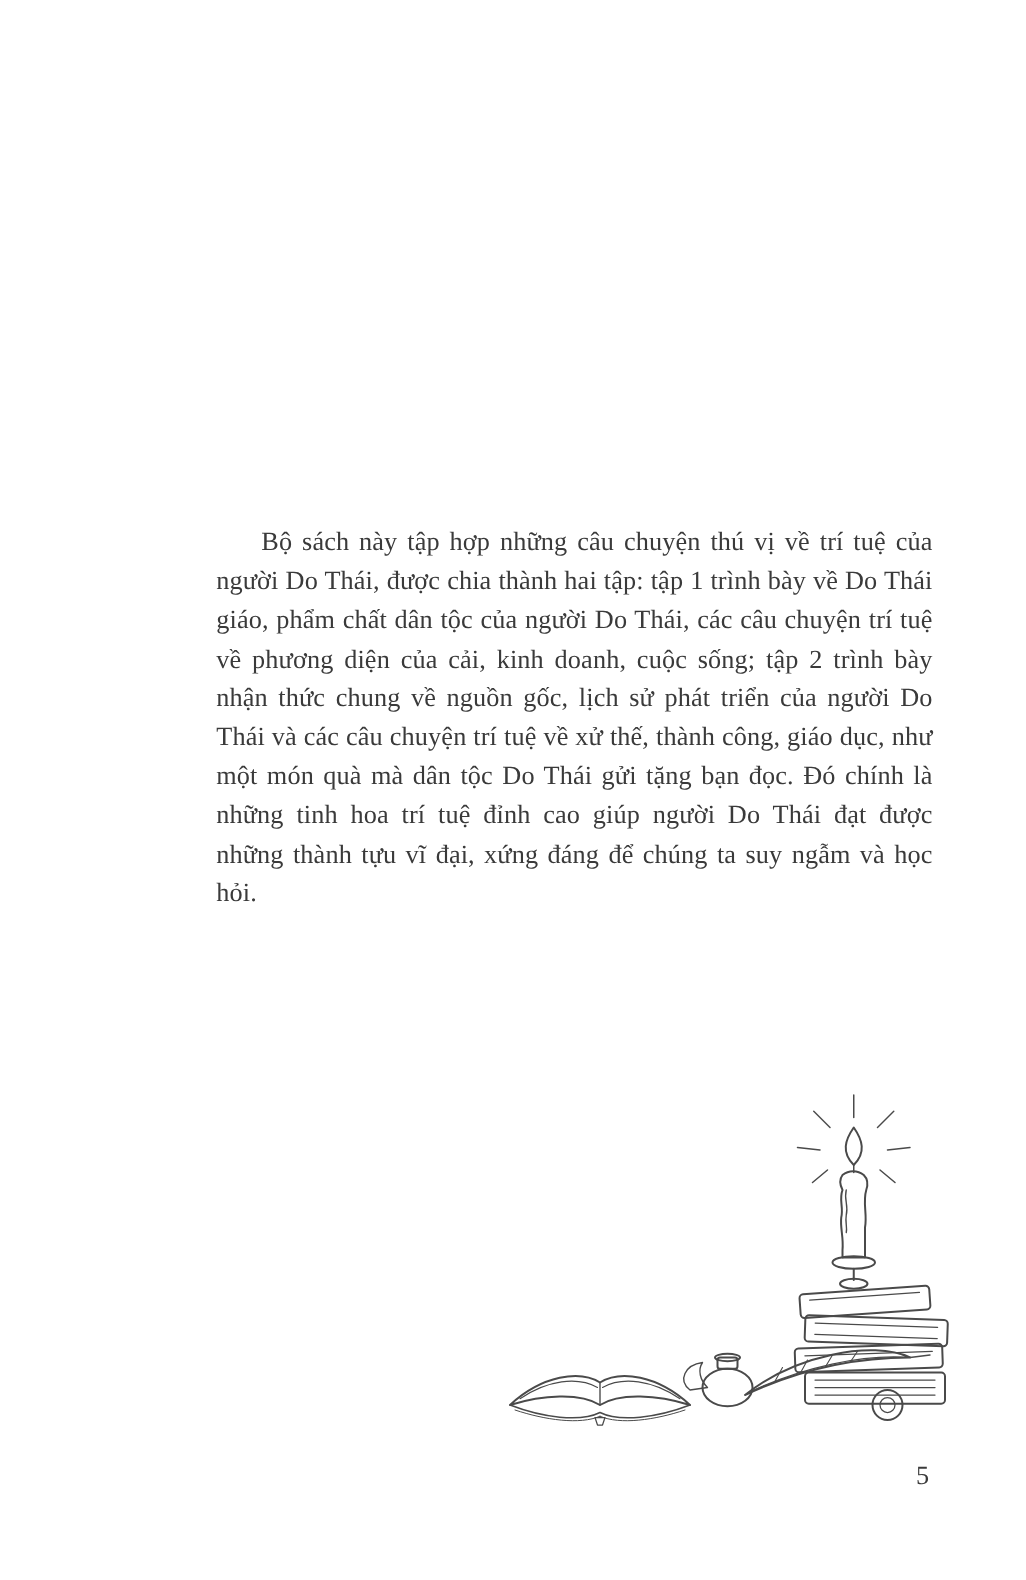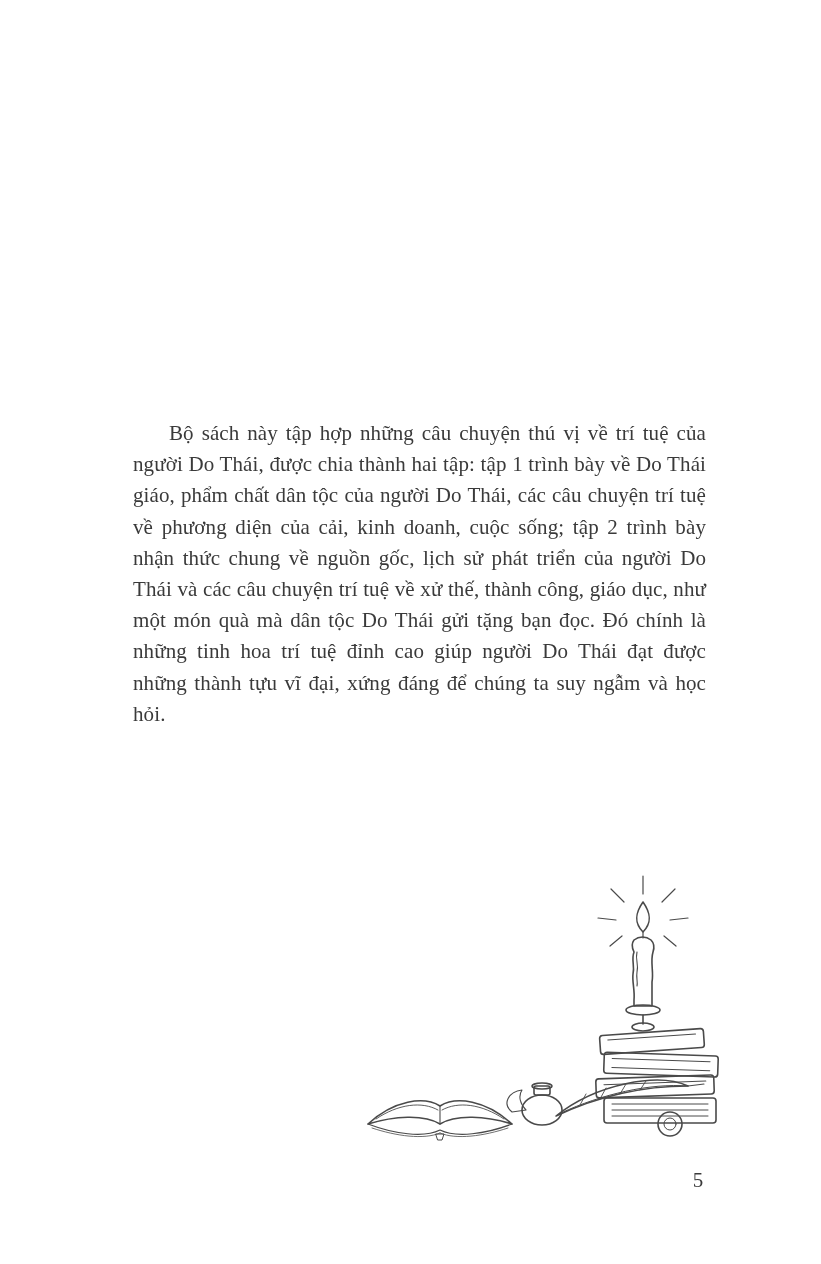--- a/index.html
+++ b/index.html
@@ -11,20 +11,21 @@
     height: 1264px;
     background: #ffffff;
     position: relative;
     font-family: "Liberation Serif", serif;
     overflow: hidden;
   }
   .page {
     position: absolute;
     inset: 0;
     background: #ffffff;
+    margin-left: 40px;
   }
   .body-text {
     position: absolute;
     left: 133px;
     top: 418px;
     width: 573px;
     margin: 0;
     font-size: 21px;
     line-height: 31.2px;
     color: #3a3a3a;

